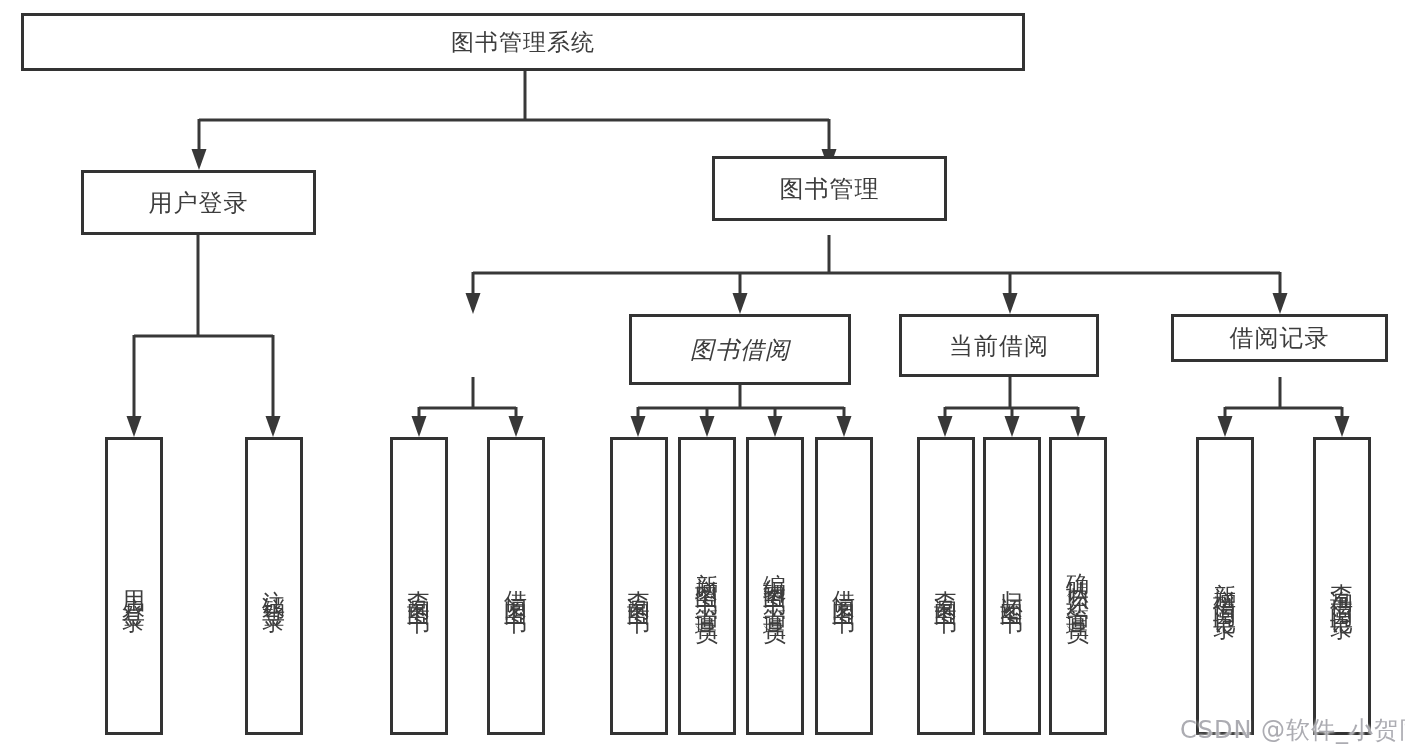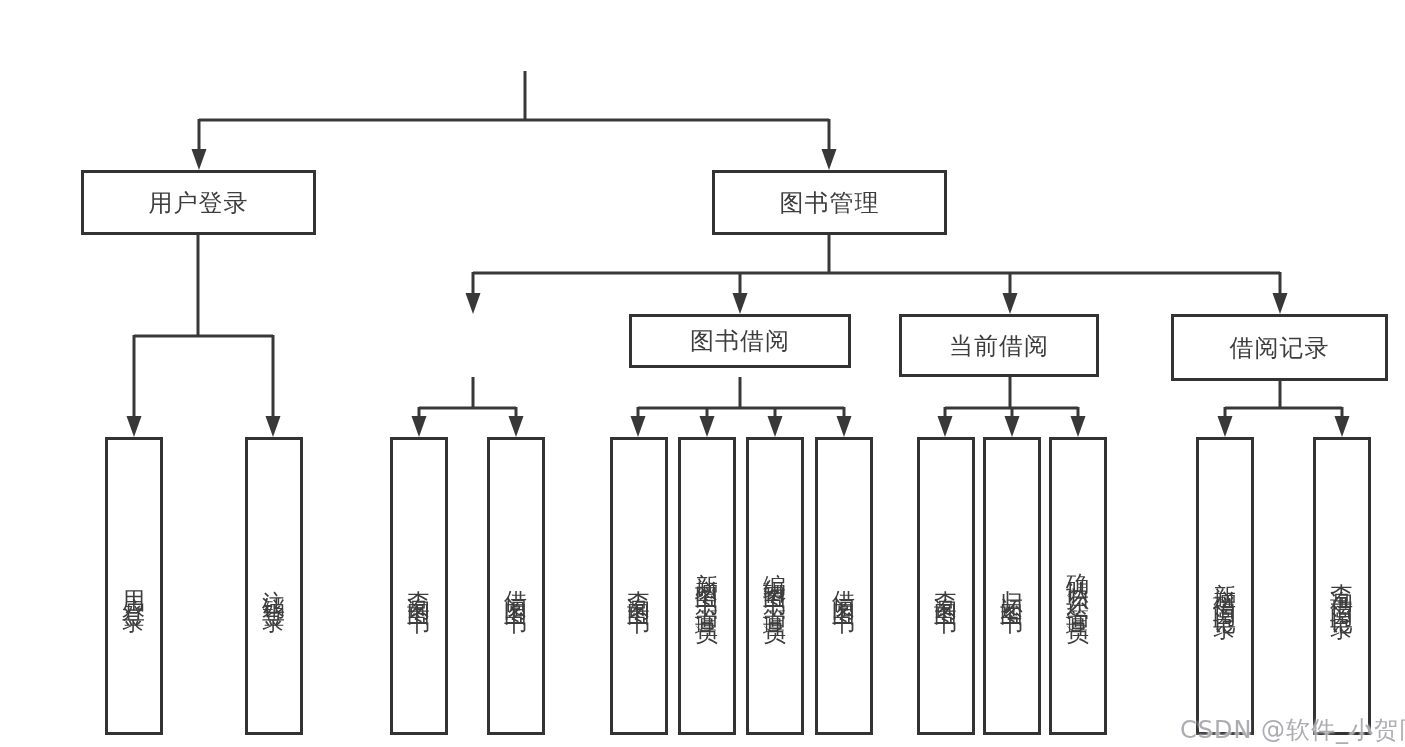--- a/index.html
+++ b/index.html
@@ -87,27 +87,28 @@
       <path d="M775 437 L767.5 416 L782.5 416 Z"></path>
       <path d="M844 437 L836.5 416 L851.5 416 Z"></path>
       <path d="M945 437 L937.5 416 L952.5 416 Z"></path>
       <path d="M1012 437 L1004.5 416 L1019.5 416 Z"></path>
       <path d="M1078 437 L1070.5 416 L1085.5 416 Z"></path>
       <path d="M1225 437 L1217.5 416 L1232.5 416 Z"></path>
       <path d="M1342 437 L1334.5 416 L1349.5 416 Z"></path>
     </g>
   </svg>
 
+  <div class="box h root-box" style="left:21px;top:13px;width:1004px;height:58px;">图书管理系统</div>
 
   <div class="box h" style="left:81px;top:170px;width:235px;height:65px;">用户登录</div>
-  <div class="box h" style="left:712px;top:170px;width:235px;height:65px;">图书管理</div>
+  <div class="box h" style="left:712px;top:156px;width:235px;height:65px;">图书管理</div>
 
-  <div class="box h" style="left:629px;top:314px;width:222px;height:54px;">图书借阅</div>
+  <div class="box h" style="left:629px;top:314px;width:222px;height:71px;font-style:italic;">图书借阅</div>
   <div class="box h" style="left:899px;top:314px;width:200px;height:63px;">当前借阅</div>
-  <div class="box h" style="left:1171px;top:314px;width:217px;height:67px;">借阅记录</div>
+  <div class="box h" style="left:1171px;top:314px;width:217px;height:48px;">借阅记录</div>
 
   <div class="box v" style="left:105px;top:437px;width:58px;height:298px;">用户登录</div>
   <div class="box v" style="left:245px;top:437px;width:58px;height:298px;">注销登录</div>
 
   <div class="box v" style="left:390px;top:437px;width:58px;height:298px;">查询图书</div>
   <div class="box v" style="left:487px;top:437px;width:58px;height:298px;">借阅图书</div>
 
   <div class="box v" style="left:610px;top:437px;width:58px;height:298px;">查询图书</div>
   <div class="box v" style="left:678px;top:437px;width:58px;height:298px;">新增图书（管理员）</div>
   <div class="box v" style="left:746px;top:437px;width:58px;height:298px;">编辑图书（管理员）</div>

